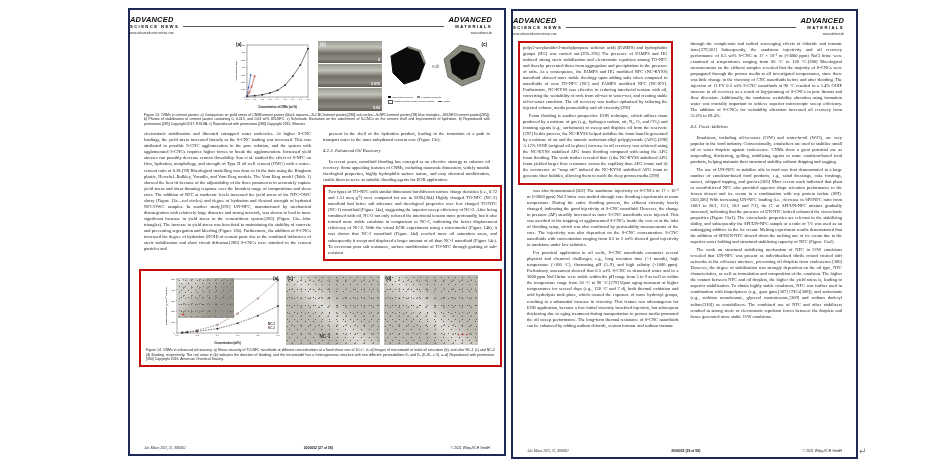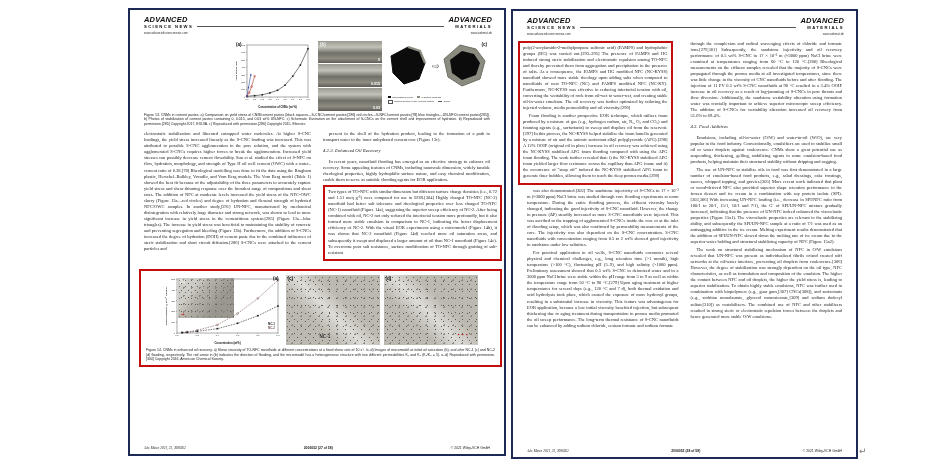--- a/index.html
+++ b/index.html
@@ -3,21 +3,21 @@
 <meta charset="utf-8">
 <style>
   html,body{margin:0;padding:0;background:#fff;}
   .canvas{position:relative;width:951px;height:467px;background:#ffffff;overflow:hidden;
           font-family:"Liberation Serif",serif;color:#1a1a1a;}
   .page{position:absolute;background:#fff;border:2px solid #1c2a55;box-sizing:border-box;overflow:hidden;}
   .page-left{left:128px;top:8px;width:378px;height:448px;}
   .page-right{left:511px;top:9px;width:347px;height:450px;}
 
   
-  .hdr{display:flex;align-items:flex-start;padding:6px 12px 0 14px;}
+  .hdr{display:flex;align-items:flex-start;padding:6px 12px 0 0;}
   .hdr-rule{flex:1;height:10px;border-bottom:0.7px solid #555;margin:0 4px;}
   .logo{font-family:"Liberation Sans",sans-serif;}
   .logo .l1{font-size:7.5px;font-weight:900;font-style:italic;letter-spacing:.2px;color:#0d0d0d;line-height:1;}
   .logo .l2{font-size:4.2px;font-weight:700;letter-spacing:1.4px;color:#0d0d0d;line-height:1.2;}
   .logo .url{font-size:3px;color:#333;margin-top:2px;}
   .logo.am{text-align:right;}
 
   
   .fig13{display:flex;gap:6px;justify-content:flex-end;margin:6px 14px 2px 14px;height:70px;}
   .chart{position:relative;background:#fff;}

